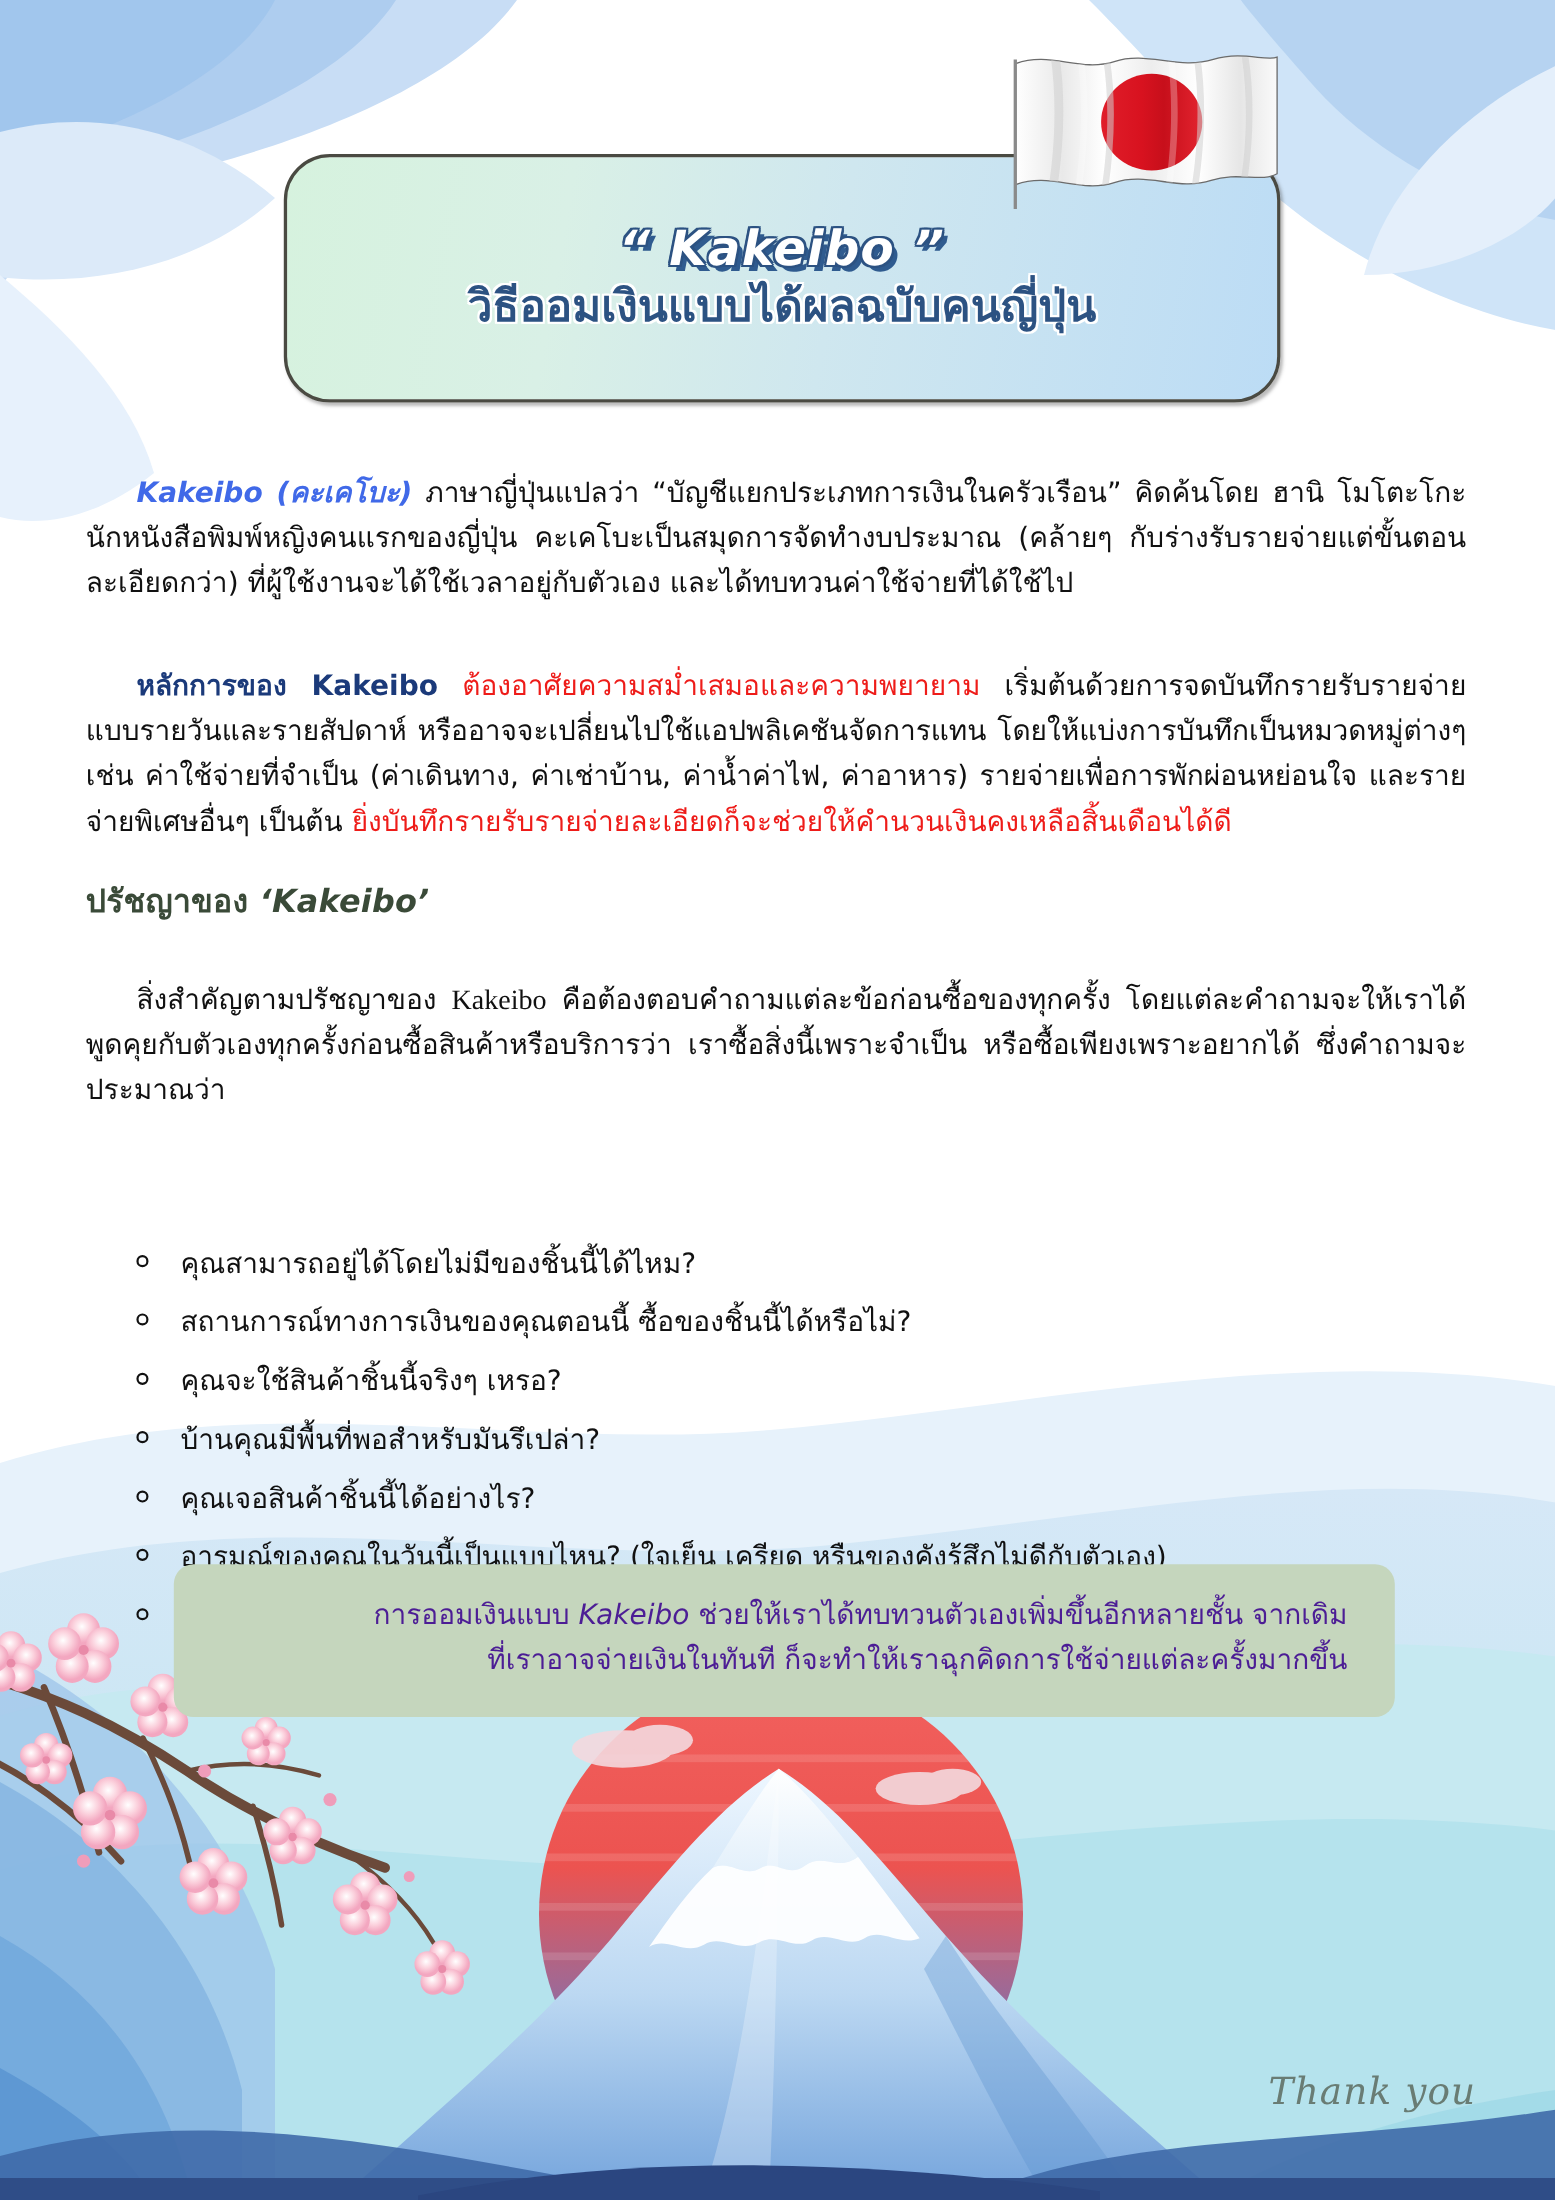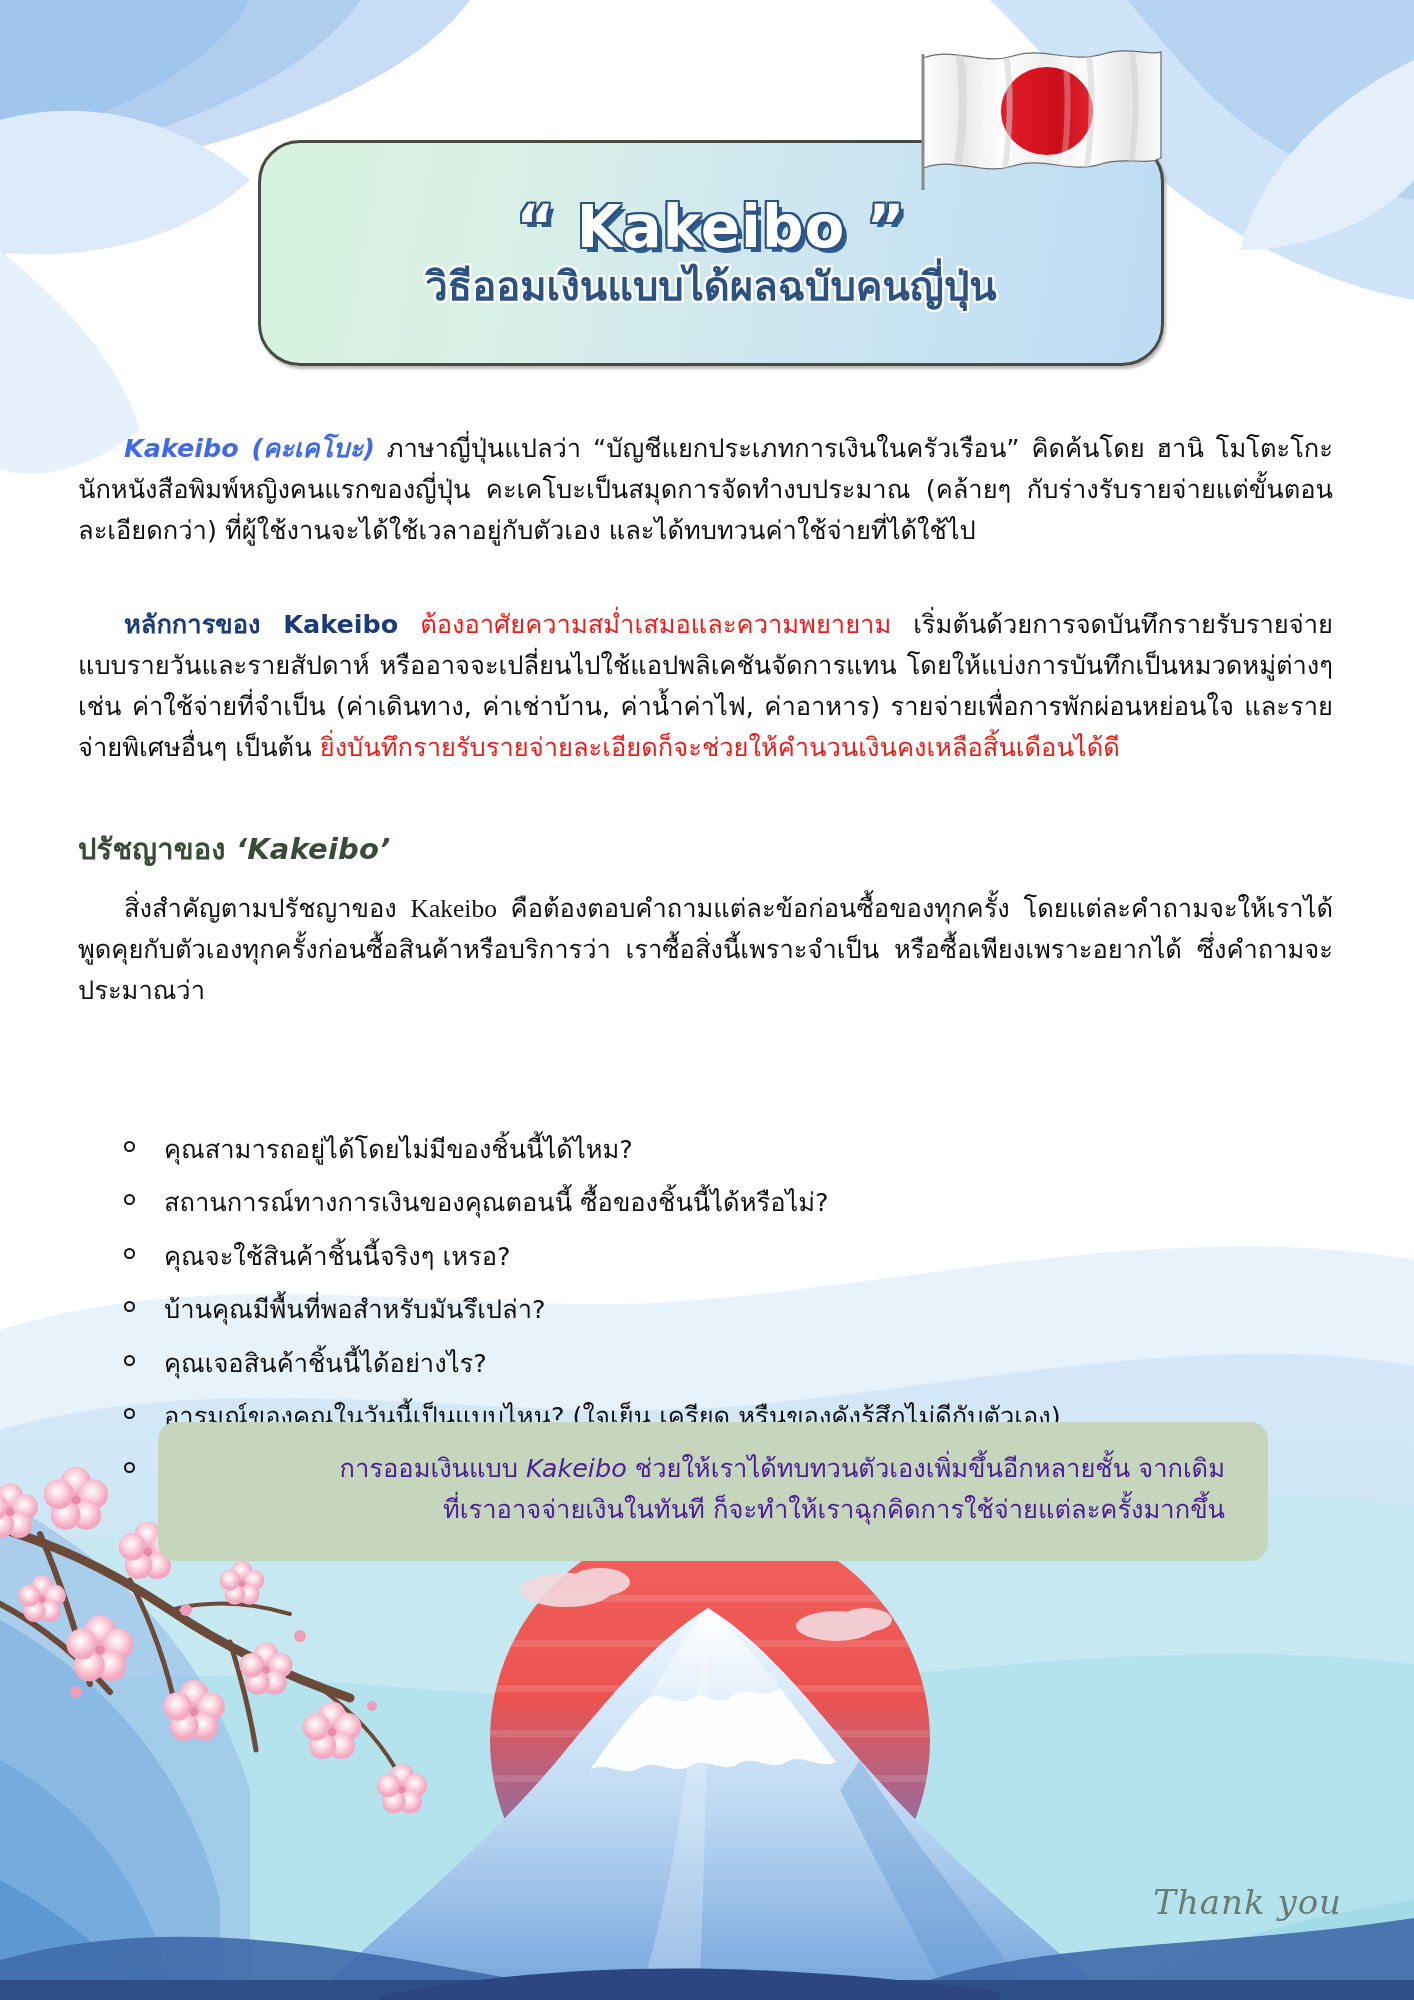--- a/index.html
+++ b/index.html
@@ -23,22 +23,22 @@
   .banner{
     position:absolute;left:258px;top:140px;width:900px;height:220px;
     border:3px solid #4a4a42;border-radius:42px;
     background:linear-gradient(100deg,#d6f2de 0%,#d9f0e6 28%,#cfe7ef 55%,#bcdcf5 100%);
     box-shadow:2px 3px 3px rgba(60,60,60,.35);
     z-index:4;
     display:flex;flex-direction:column;align-items:center;justify-content:center;
   }
   .banner-title{
     font-family:"DejaVu Sans","Liberation Sans",sans-serif;
-    font-weight:bold;
-    font-size:58px;letter-spacing:1px;
+    font-style:italic;font-weight:bold;
+    font-size:44px;letter-spacing:1px;
     color:#ffffff;
     text-shadow:
       -2px -2px 0 #2c5282, 2px -2px 0 #2c5282, -2px 2px 0 #2c5282, 2px 2px 0 #2c5282,
       0 -2px 0 #2c5282, 0 2px 0 #2c5282, -2px 0 0 #2c5282, 2px 0 0 #2c5282,
       5px 5px 0 #2f5b8f;
     margin:0 0 6px 0;line-height:1.05;
   }
   .banner-sub{
     font-size:40px;font-weight:bold;color:#2c5282;
     text-shadow:
@@ -398,21 +398,21 @@
       <span class="indent"></span><span class="lead-blue">Kakeibo (คะเคโบะ)</span>
       <span>ภาษาญี่ปุ่นแปลว่า “บัญชีแยกประเภทการเงินในครัวเรือน” คิดค้นโดย ฮานิ โมโตะโกะ นักหนังสือพิมพ์หญิงคนแรกของญี่ปุ่น คะเคโบะเป็นสมุดการจัดทำงบประมาณ (คล้ายๆ กับร่างรับรายจ่ายแต่ขั้นตอนละเอียดกว่า) ที่ผู้ใช้งานจะได้ใช้เวลาอยู่กับตัวเอง และได้ทบทวนค่าใช้จ่ายที่ได้ใช้ไป</span>
     </p>
 
     <p class="para" style="left:78px;top:578px;width:1255px;">
       <span class="indent"></span><span class="lead-navy">หลักการของ Kakeibo</span>
       <span class="red">ต้องอาศัยความสม่ำเสมอและความพยายาม</span>
       <span>เริ่มต้นด้วยการจดบันทึกรายรับรายจ่ายแบบรายวันและรายสัปดาห์  หรืออาจจะเปลี่ยนไปใช้แอปพลิเคชันจัดการแทน  โดยให้แบ่งการบันทึกเป็นหมวดหมู่ต่างๆ เช่น ค่าใช้จ่ายที่จำเป็น (ค่าเดินทาง, ค่าเช่าบ้าน, ค่าน้ำค่าไฟ, ค่าอาหาร) รายจ่ายเพื่อการพักผ่อนหย่อนใจ และรายจ่ายพิเศษอื่นๆ เป็นต้น </span><span class="red">ยิ่งบันทึกรายรับรายจ่ายละเอียดก็จะช่วยให้คำนวนเงินคงเหลือสิ้นเดือนได้ดี</span>
     </p>
 
-    <h2 class="sec-head" style="top:802px;">
+    <h2 class="sec-head" style="top:772px;">
       <span>ปรัชญาของ </span><span class="en">‘Kakeibo’</span>
     </h2>
 
     <p class="para" style="left:78px;top:862px;width:1255px;font-family:Liberation Serif, serif;">
       <span class="indent"></span><span>สิ่งสำคัญตามปรัชญาของ Kakeibo คือต้องตอบคำถามแต่ละข้อก่อนซื้อของทุกครั้ง โดยแต่ละคำถามจะให้เราได้พูดคุยกับตัวเองทุกครั้งก่อนซื้อสินค้าหรือบริการว่า เราซื้อสิ่งนี้เพราะจำเป็น หรือซื้อเพียงเพราะอยากได้ ซึ่งคำถามจะประมาณว่า</span>
     </p>
 
     <ul class="qlist">
       <li><span class="bullet"></span><span>คุณสามารถอยู่ได้โดยไม่มีของชิ้นนี้ได้ไหม?</span></li>
       <li><span class="bullet"></span><span>สถานการณ์ทางการเงินของคุณตอนนี้ ซื้อของชิ้นนี้ได้หรือไม่?</span></li>

